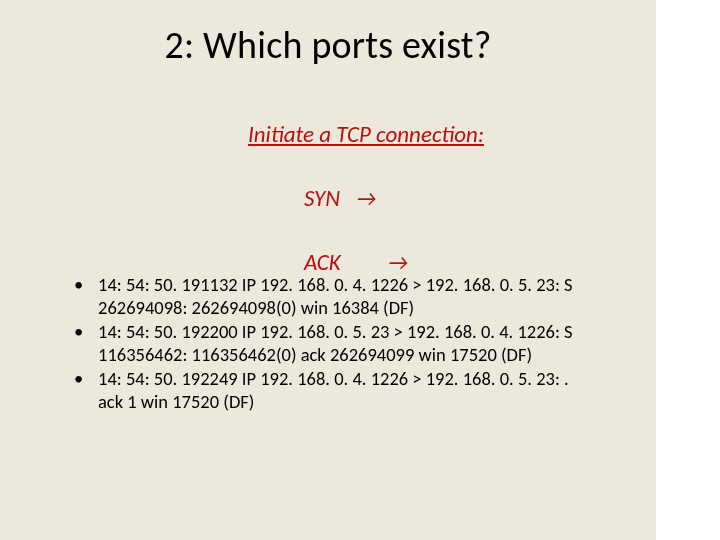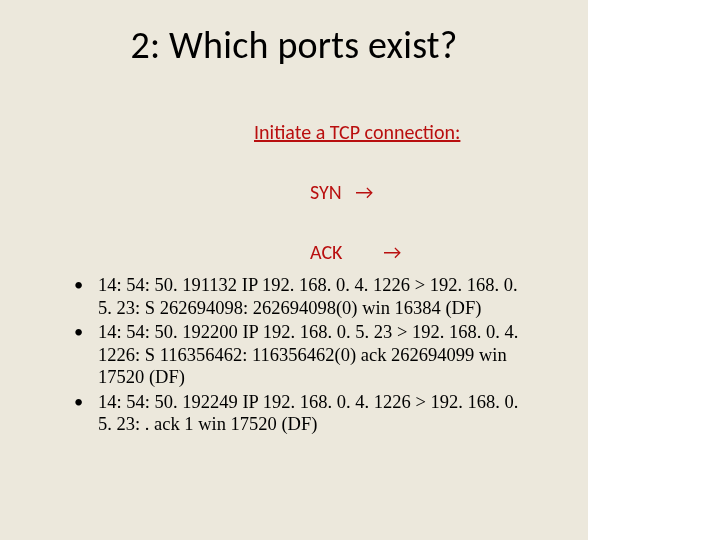--- a/index.html
+++ b/index.html
@@ -4,21 +4,21 @@
 <style>
   html, body {
     margin: 0;
     padding: 0;
     width: 720px;
     height: 540px;
     overflow: hidden;
     font-family: Calibri, "Segoe UI", Arial, sans-serif;
   }
   .slide {
-    width: 588px;
+    width: 656px;
     height: 540px;
     box-sizing: border-box;
     background:
       radial-gradient(ellipse 900px 700px at 50% 45%,
         rgba(0,0,0,0) 60%,
         rgba(0,0,0,0.06) 75%,
         rgba(0,0,0,0.16) 92%,
         rgba(0,0,0,0.28) 100%),
       #ece8dc;
     color: #000;
@@ -30,24 +30,25 @@
     left: 0;
     right: 0;
     text-align: center;
     font-size: 38px;
     font-weight: 400;
     letter-spacing: 0.2px;
   }
   .hand-block {
     position: absolute;
     top: 120px;
-    left: 254px;
-    font-size: 20px;
+    left: 248px;
+    font-size: 23px;
     line-height: 1.25;
     color: #b90f0f;
+    font-style: italic;
   }
   .hand-line1 { text-decoration: underline; }
   .hand-line2, .hand-line3, .hand-line4 {
     padding-left: 56px;
     white-space: pre;
     margin-top: 35px;
   }
   .dump-title {
     position: absolute;
     top: 250px;
@@ -69,21 +70,20 @@
     display: flex;
     margin-bottom: 2px;
   }
   .b-mark {
     width: 24px;
     flex: 0 0 24px;
     text-align: left;
   }
   .b-text {
     flex: 1 1 auto;
-    font-family: Liberation Serif, serif;
   }
 </style>
 </head>
 <body>
 
 <div class="slide">
 
   <div class="title">2: Which ports exist?</div>
 
   <div class="hand-block">

